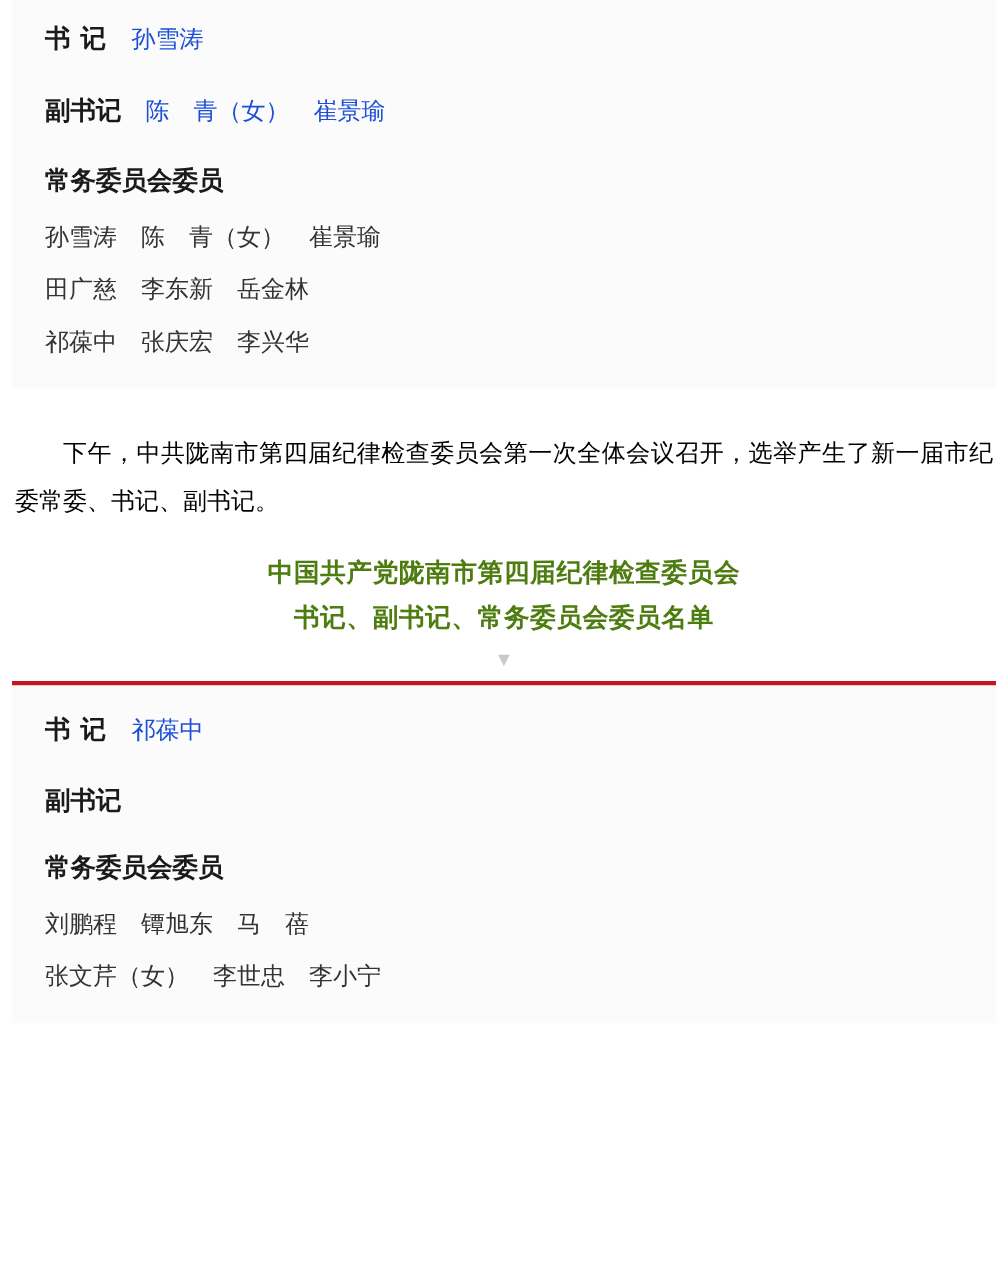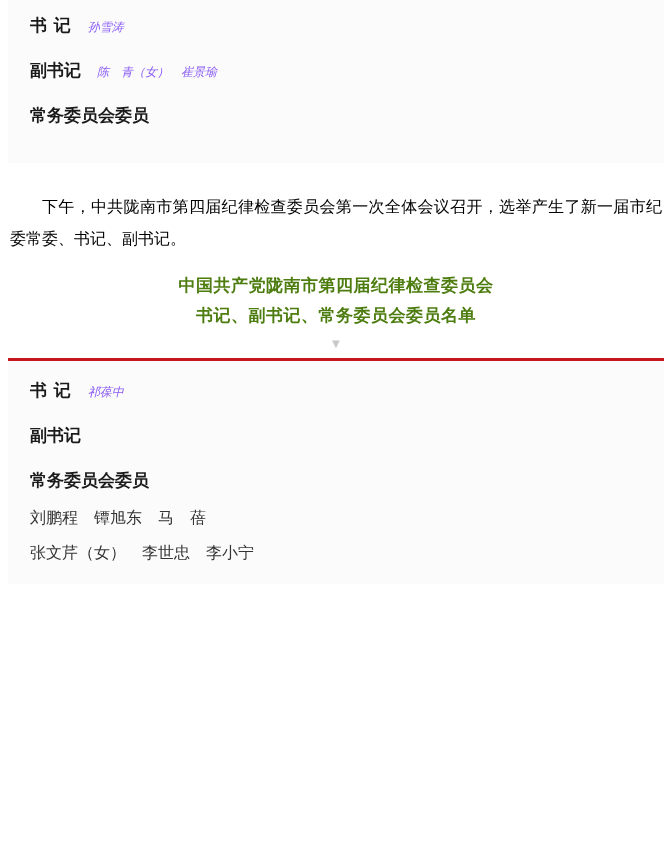--- a/index.html
+++ b/index.html
@@ -45,24 +45,23 @@
     font-size: 17px;
     color: #1a1a1a;
     white-space: nowrap;
     margin-right: 16px;
     letter-spacing: 1px;
   }
   .row-label.wide {
     letter-spacing: 0px;
   }
   .row-names {
-    font-size: 12px;
-    color: #8b5cf6;
+    font-size: 16px;
+    color: #1d4ed8;
     line-height: 1.6;
-    font-style: italic;
   }
   .block-title {
     font-weight: bold;
     font-size: 17px;
     color: #1a1a1a;
     margin-bottom: 16px;
   }
   .name-lines {
     font-size: 16px;
     color: #333333;
@@ -126,20 +125,25 @@
       <div class="row-names">孙雪涛</div>
     </div>
 
     <div class="row">
       <div class="row-label wide">副书记</div>
       <div class="row-names">陈　青（女）　崔景瑜</div>
     </div>
 
     <div>
       <div class="block-title">常务委员会委员</div>
+      <div class="name-lines">
+        <div class="name-line">孙雪涛　陈　青（女）　崔景瑜</div>
+        <div class="name-line">田广慈　李东新　岳金林</div>
+        <div class="name-line">祁葆中　张庆宏　李兴华</div>
+      </div>
     </div>
 
   </div>
 
   <div class="gap"></div>
 
   <div class="paragraph">下午，中共陇南市第四届纪律检查委员会第一次全体会议召开，选举产生了新一届市纪委常委、书记、副书记。</div>
 
   <div class="heading">
     <div>中国共产党陇南市第四届纪律检查委员会</div>

